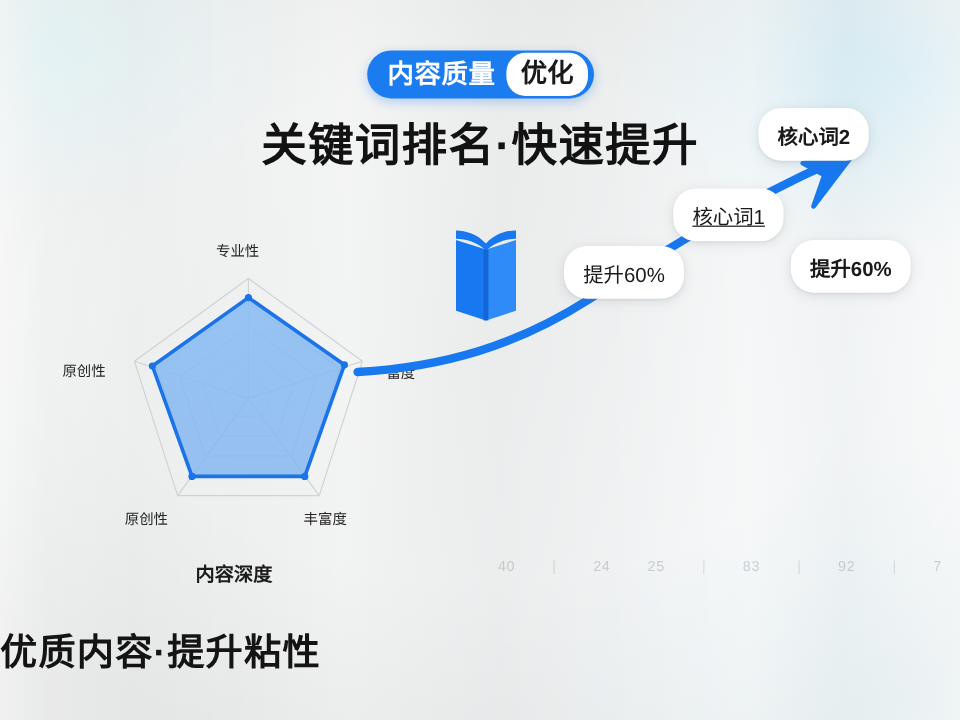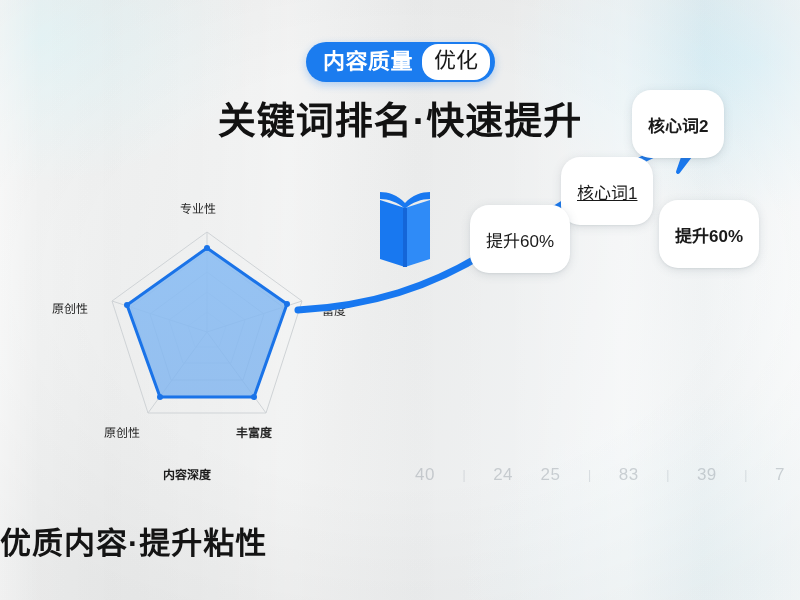--- a/index.html
+++ b/index.html
@@ -70,21 +70,21 @@
     font-size: 22px;
     font-weight: 700;
     letter-spacing: 0.5px;
     line-height: 1;
     padding-right: 9px;
   }
   #badge-chip {
     background: #ffffff;
     color: #1a1a1a;
     font-size: 22px;
-    font-weight: 400;
+    font-weight: 700;
     line-height: 1;
     border-radius: 16px;
     padding: 6px 12px 8px 12px;
   }
 
   
   #title-main {
     position: absolute;
     left: 0;
     top: 90px;
@@ -105,21 +105,21 @@
     font-size: 31px;
     font-weight: 800;
     color: #141414;
     letter-spacing: 1px;
     white-space: nowrap;
   }
   #subtitle-depth {
     position: absolute;
     left: 163px;
     top: 465px;
-    font-size: 12px;
+    font-size: 16px;
     font-weight: 700;
     color: #1c1c1c;
     white-space: nowrap;
   }
 
   
   #radar-wrap {
     position: absolute;
     left: 92px;
     top: 222px;
@@ -129,21 +129,21 @@
   #radar-svg { display: block; width: 230px; height: 210px; }
 
   .radar-label {
     position: absolute;
     font-size: 12px;
     color: #262626;
     white-space: nowrap;
   }
   #radar-label-top       { left: 180px; top: 199px; }
   #radar-label-right     { left: 322px; top: 301px; }
-  #radar-label-bottomright { left: 236px; top: 423px; font-weight: bold; }
+  #radar-label-bottomright { left: 253px; top: 423px; }
   #radar-label-bottomleft  { left: 104px; top: 423px; }
   #radar-label-left      { left: 52px;  top: 299px; }
 
   
   #curve-svg {
     position: absolute;
     left: 280px;
     top: 110px;
     width: 470px;
     height: 230px;
@@ -164,42 +164,42 @@
     position: absolute;
     background: #ffffff;
     border-radius: 19px;
     box-shadow: 0 2px 10px rgba(90,105,120,0.17), 0 1px 2px rgba(90,105,120,0.10);
     font-size: 17px;
     color: #1a1a1a;
     display: flex;
     align-items: center;
     justify-content: center;
     white-space: nowrap;
-    padding: 16px 16px;
+    padding: 4px 16px;
     height: 36px;
   }
   #pill-core2  { left: 632px; top: 90px;  font-weight: 700; }
   #pill-core1  { left: 561px; top: 157px; text-decoration: underline; }
   #pill-up-left  { left: 470px; top: 205px; }
   #pill-up-right { left: 659px; top: 200px; font-weight: 700; }
   #pill-dwell  { left: 476px; top: 294px; }
 
   
   #tick-row {
     position: absolute;
     left: 415px;
     top: 465px;
     width: 370px;
     display: flex;
     align-items: center;
     justify-content: space-between;
     opacity: 0.30;
   }
   .tick-num {
-    font-size: 17px;
+    font-size: 12px;
     color: #6a7580;
     letter-spacing: 0.5px;
   }
   .tick-sep {
     font-size: 12px;
     color: #95a0aa;
   }
 </style>
 </head>
 <body>
@@ -288,18 +288,18 @@
   </div>
 
   <div id="tick-row">
     <span class="tick-num">40</span>
     <span class="tick-sep">|</span>
     <span class="tick-num">24</span>
     <span class="tick-num">25</span>
     <span class="tick-sep">|</span>
     <span class="tick-num">83</span>
     <span class="tick-sep">|</span>
-    <span class="tick-num">39</span>
+    <span class="tick-num">92</span>
     <span class="tick-sep">|</span>
     <span class="tick-num">7</span>
   </div>
 
 </div>
 
 </body></html>

